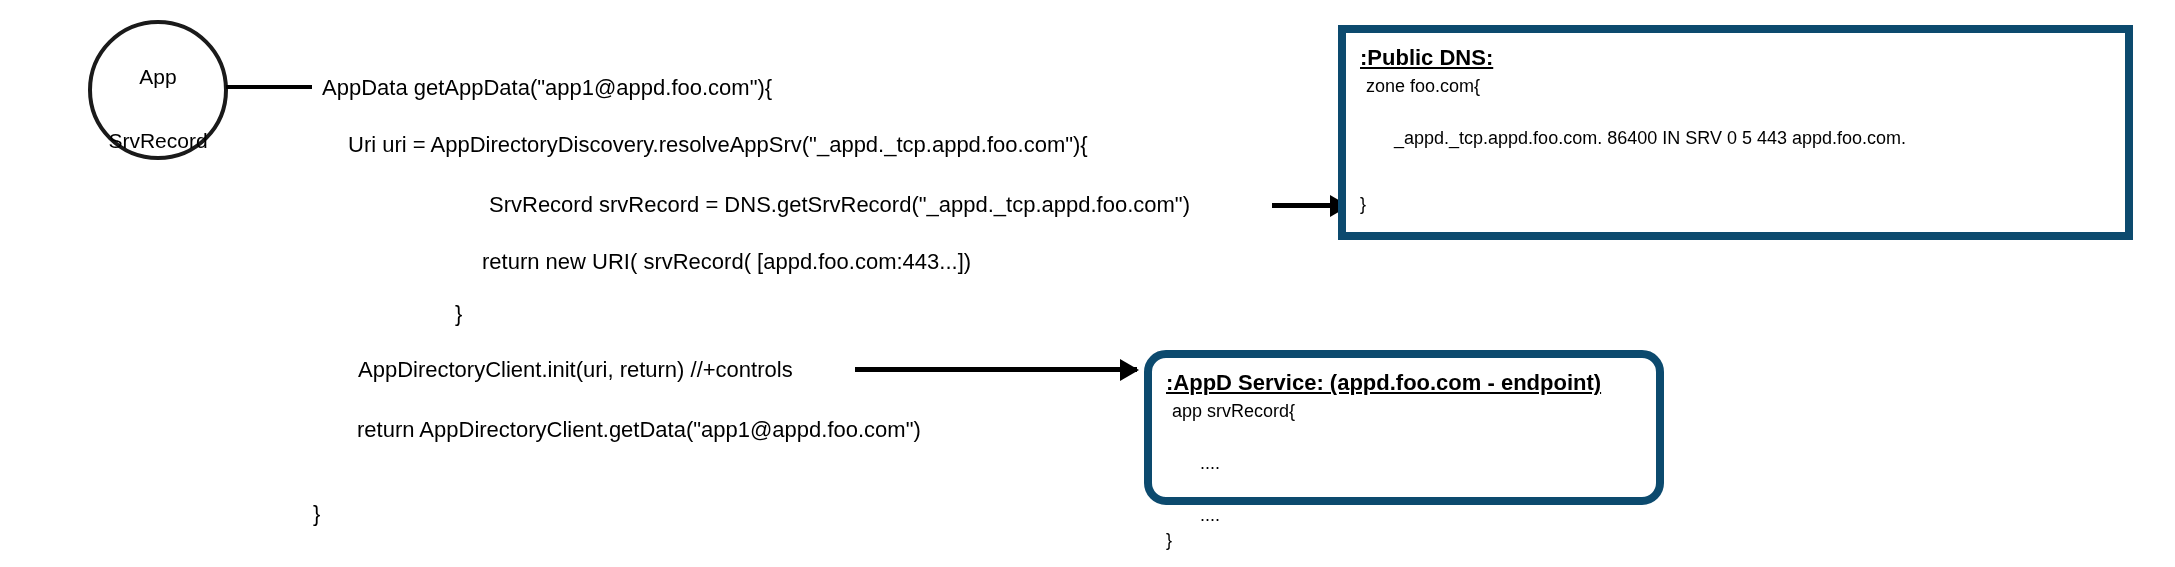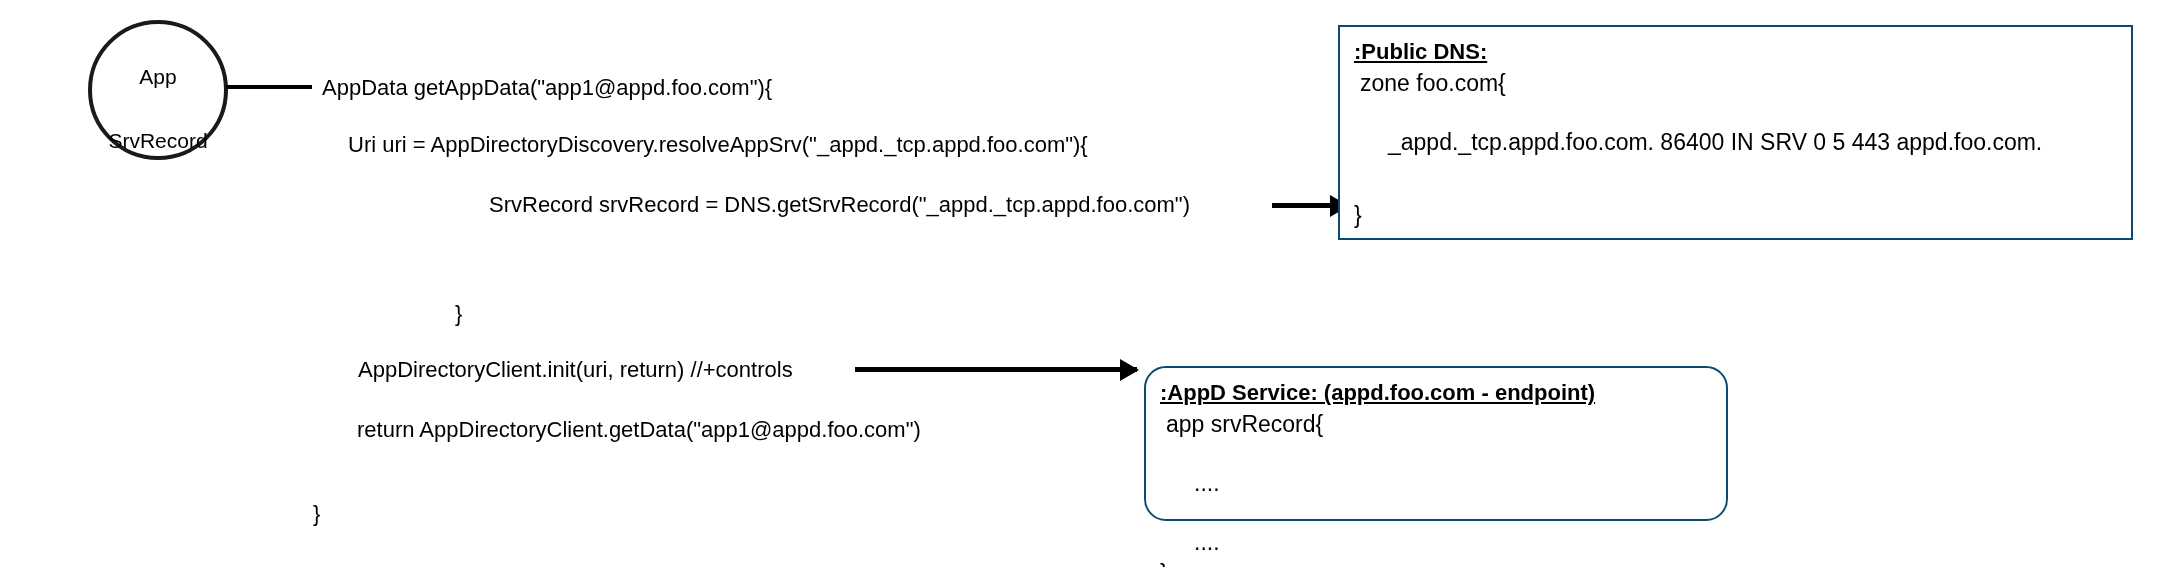--- a/index.html
+++ b/index.html
@@ -81,39 +81,39 @@
     border-top: 11px solid transparent;
     border-bottom: 11px solid transparent;
     border-left: 19px solid #000000;
   }
 
   
   .box {
     position: absolute;
     box-sizing: border-box;
     background: #ffffff;
-    border: 2px solid #0c4a6e;
+    border: 8px solid #0c4a6e;
   }
   .box.rounded {
     border-radius: 22px;
   }
   .box-inner {
     padding: 12px 14px 10px 14px;
   }
   .box-title {
     font-size: 22px;
     font-weight: bold;
     text-decoration: underline;
     white-space: nowrap;
     line-height: 1.22;
     display: inline-block;
     margin-bottom: 2px;
   }
   .box-row {
-    font-size: 23px;
+    font-size: 18px;
     white-space: nowrap;
     line-height: 1.35;
   }
   .ind-1 { padding-left: 6px; }
   .ind-2 { padding-left: 34px; margin-top: 28px; }
   .ind-0 { padding-left: 0px; }
   .gap-row { height: 14px; }
 </style>
 </head>
 <body>
@@ -126,20 +126,21 @@
   </div>
 
   <div class="actor-connector"></div>
 
   <div class="code-line" style="left:322px; top:77px;">AppData getAppData("app1@appd.foo.com"){</div>
 
   <div class="code-line" style="left:489px; top:194px;">SrvRecord srvRecord =  DNS.getSrvRecord("_appd._tcp.appd.foo.com")</div>
 
   <div class="code-line" style="left:348px; top:134px;">Uri uri = AppDirectoryDiscovery.resolveAppSrv("_appd._tcp.appd.foo.com"){</div>
 
+  <div class="code-line" style="left:482px; top:251px;">return new URI( srvRecord( [appd.foo.com:443...])</div>
 
   <div class="code-line" style="left:455px; top:303px;">}</div>
 
   <div class="code-line" style="left:358px; top:359px;">AppDirectoryClient.init(uri, return) //+controls</div>
 
   <div class="code-line" style="left:357px; top:419px;text-align:right;">return  AppDirectoryClient.getData("app1@appd.foo.com")</div>
 
   <div class="code-line" style="left:313px; top:503px;">}</div>
 
   <div class="arrow" style="left:1272px; top:203px; width:75px;"></div>
@@ -149,21 +150,21 @@
   <div class="box" style="left:1338px; top:25px; width:795px; height:215px;">
     <div class="box-inner">
       <div class="box-title">:Public DNS:</div>
       <div class="box-row ind-1">zone foo.com{</div>
       <div class="box-row ind-2">_appd._tcp.appd.foo.com. 86400 IN SRV 0 5 443 appd.foo.com.</div>
       <div class="box-row ind-2 gap-row"></div>
       <div class="box-row ind-0">}</div>
     </div>
   </div>
 
-  <div class="box rounded" style="left:1144px; top:366px; width:584px; height:155px;">
+  <div class="box rounded" style="left:1144px; top:350px; width:520px; height:155px;">
     <div class="box-inner">
       <div class="box-title">:AppD Service: (appd.foo.com - endpoint)</div>
       <div class="box-row ind-1">app srvRecord{</div>
       <div class="box-row ind-2">....</div>
       <div class="box-row ind-2">....</div>
       <div class="box-row ind-0">}</div>
     </div>
   </div>
 
 </div>

